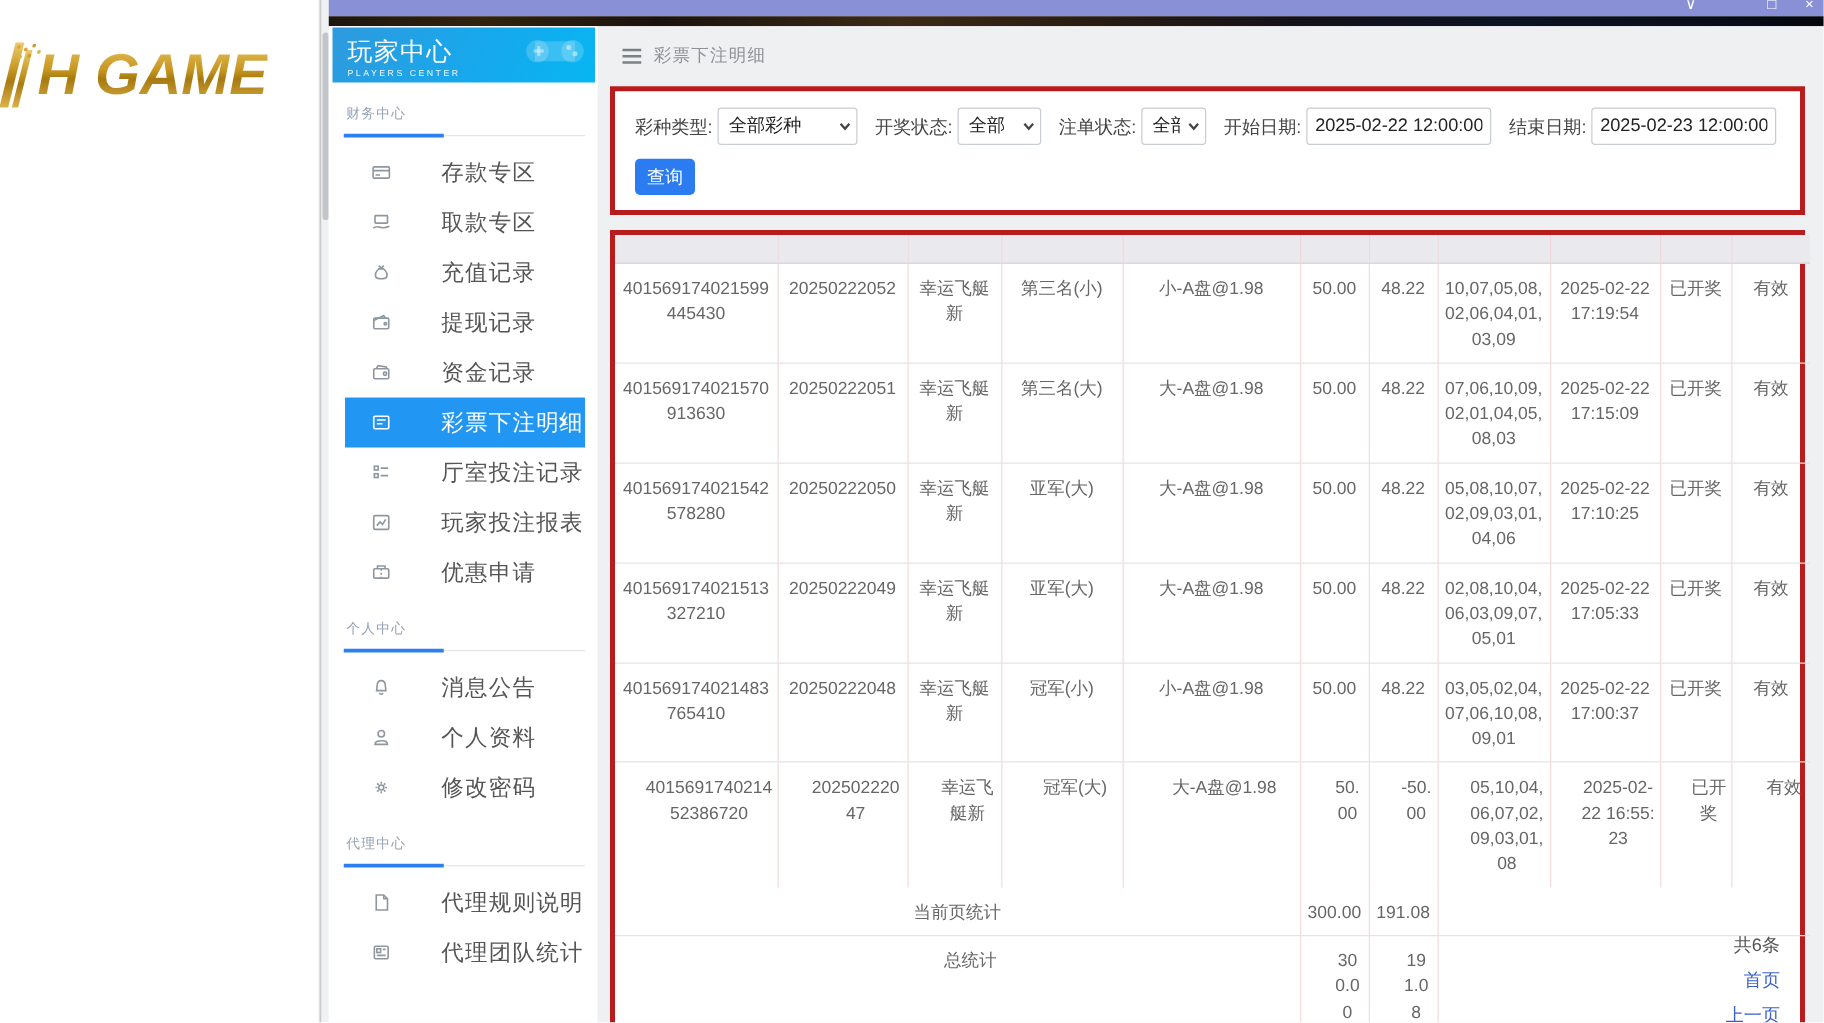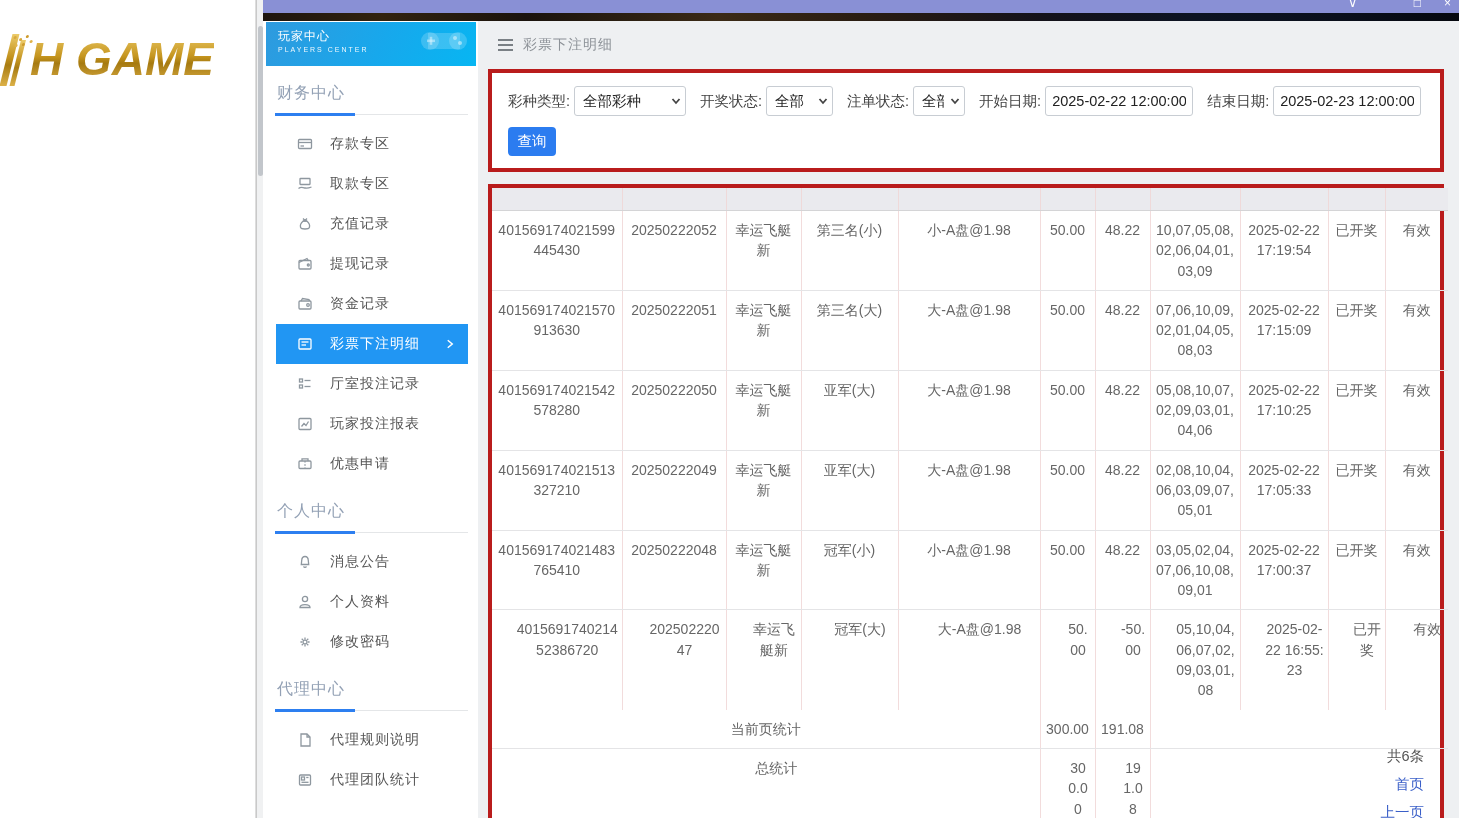--- a/index.html
+++ b/index.html
@@ -33,30 +33,30 @@
   .wc-close { right:8px; }
   .darkstrip { position:absolute; left:0; top:13px; width:100%; height:8px;
     background:linear-gradient(90deg,#1d150f 0%,#32230f 10%,#1a130d 22%,#3b2a16 38%,#2a1d12 50%,#14121a 65%,#0c1322 78%,#0a0f1b 90%,#05080f 100%); }
 
   .main { position:absolute; left:0; top:21px; width:100%; height:797px; display:flex; background:#eef0f2; }
 
   
   .sidebar { width:215px; min-width:215px; background:#fff; height:100%; overflow:hidden; }
   .sb-header { margin:1px 2px 0 3px; height:44px; position:relative;
     background:linear-gradient(118deg,#2f9ade 0%,#17a8ec 55%,#07b6f2 100%); color:#fff; padding:6px 0 0 12px; overflow:hidden; }
-  .sb-title { font-size:12px; letter-spacing:1px; }
+  .sb-title { font-size:20px; letter-spacing:1px; }
   .sb-sub { font-size:7px; letter-spacing:2px; color:rgba(255,255,255,.92); margin-top:1px; }
   .sb-pad-icon { position:absolute; right:8px; top:4px; opacity:.85; }
 
-  .section-title { margin:17px 0 0 14px; font-size:16px; color:#93a1b5; letter-spacing:1px; }
+  .section-title { margin:17px 0 0 14px; font-size:11px; color:#93a1b5; letter-spacing:1px; }
   .section-line { position:relative; margin:9px 10px 8px 12px; height:3px; }
   .section-line::before { content:""; position:absolute; left:0; right:0; top:1px; height:1px; background:#e4e6e8; }
   .section-line::after { content:""; position:absolute; left:0; top:0; width:80px; height:3px; background:#2d7ff0; }
 
-  .menu-item { display:flex; align-items:center; height:40px; margin:0 10px 0 13px; padding-left:21px; color:#555; font-size:14px; cursor:pointer; position:relative; }
+  .menu-item { display:flex; align-items:center; height:40px; margin:0 10px 0 13px; padding-left:21px; color:#555; font-size:18px; cursor:pointer; position:relative;gap:23px; }
   .menu-item .mi-icon { width:16px; height:16px; color:#8e979f; flex:none; }
   .menu-item .mi-label { margin-left:17px; letter-spacing:1px; }
   .menu-item .chev { display:none; position:absolute; right:12px; width:12px; height:12px; color:#fff; }
   .menu-item.active { background:#2196f3; color:#fff; }
   .menu-item.active .mi-icon { color:#fff; }
   .menu-item.active .chev { display:block; }
 
   
   .content { flex:1; position:relative; overflow:hidden; }
   .crumb-bar { height:48px; display:flex; align-items:center; padding-left:20px; }

